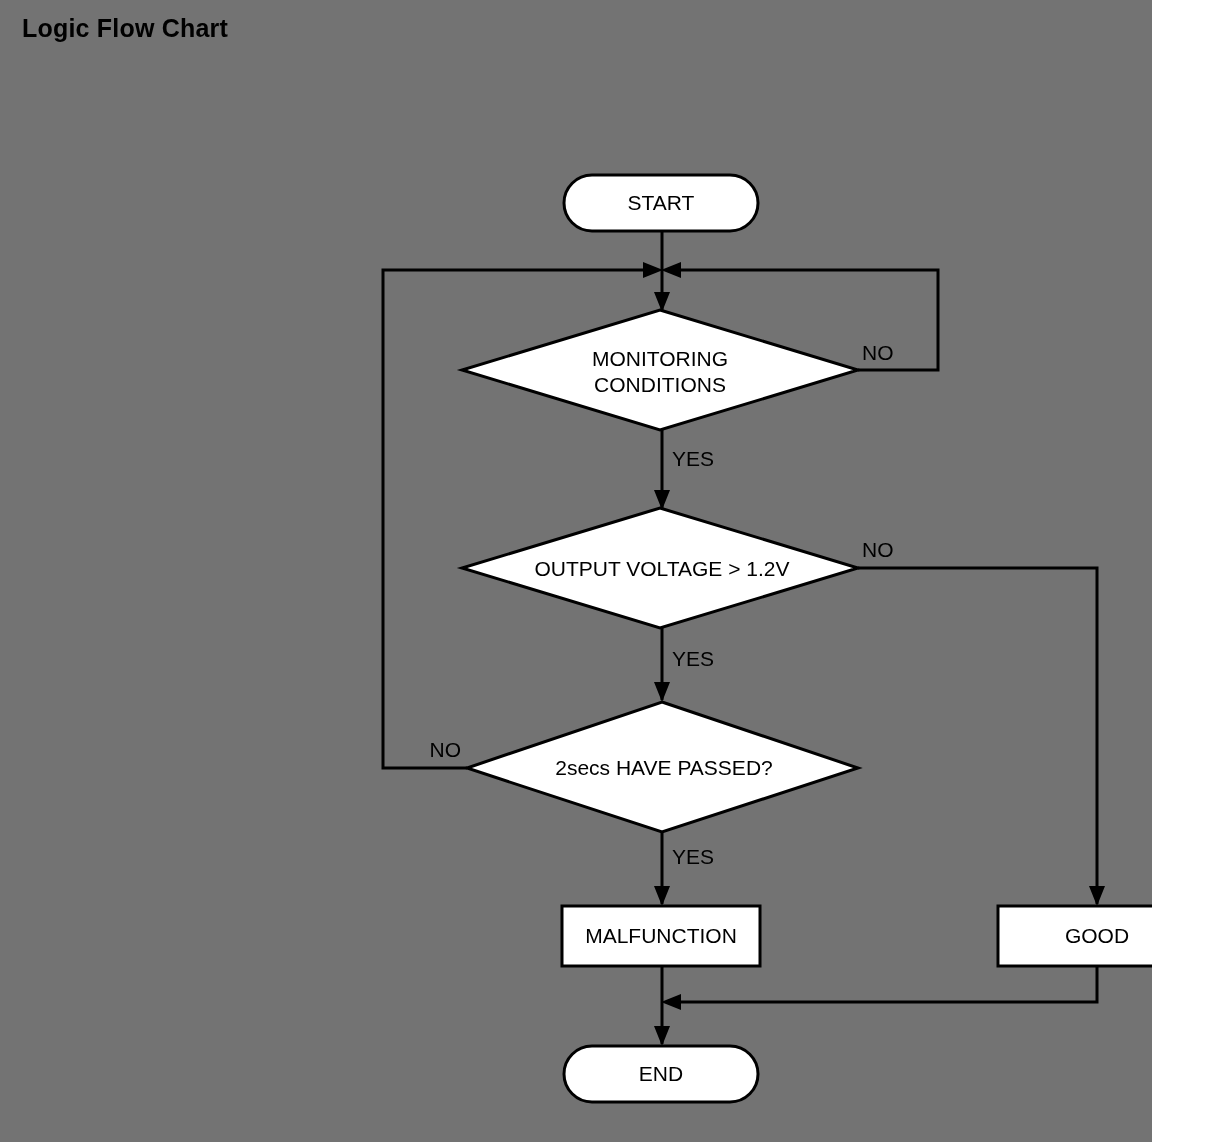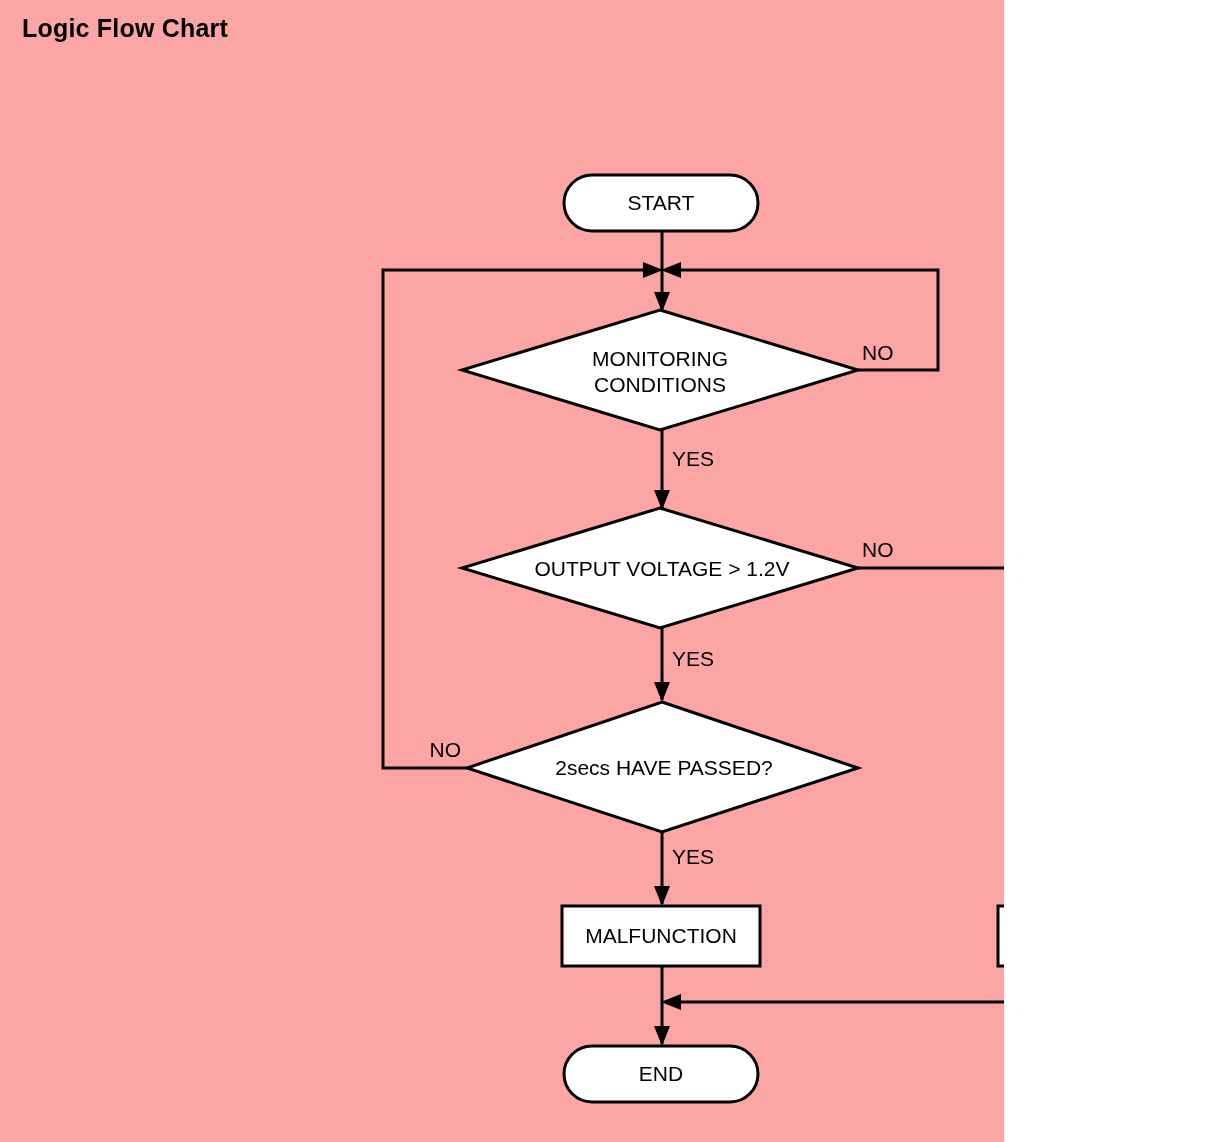--- a/index.html
+++ b/index.html
@@ -7,23 +7,23 @@
     margin: 0;
     padding: 0;
     background: #ffffff;
   }
   body {
     font-family: "Liberation Sans", sans-serif;
     color: #000000;
   }
   #canvas {
     position: relative;
-    width: 1004px;
+    width: 1152px;
     height: 1142px;
-    background: #fca5a5;
+    background: #737373;
     overflow: hidden;
   }
   #page-title {
     position: absolute;
     left: 22px;
     top: 14px;
     font-size: 25px;
     font-weight: bold;
     letter-spacing: 0.2px;
     white-space: nowrap;

